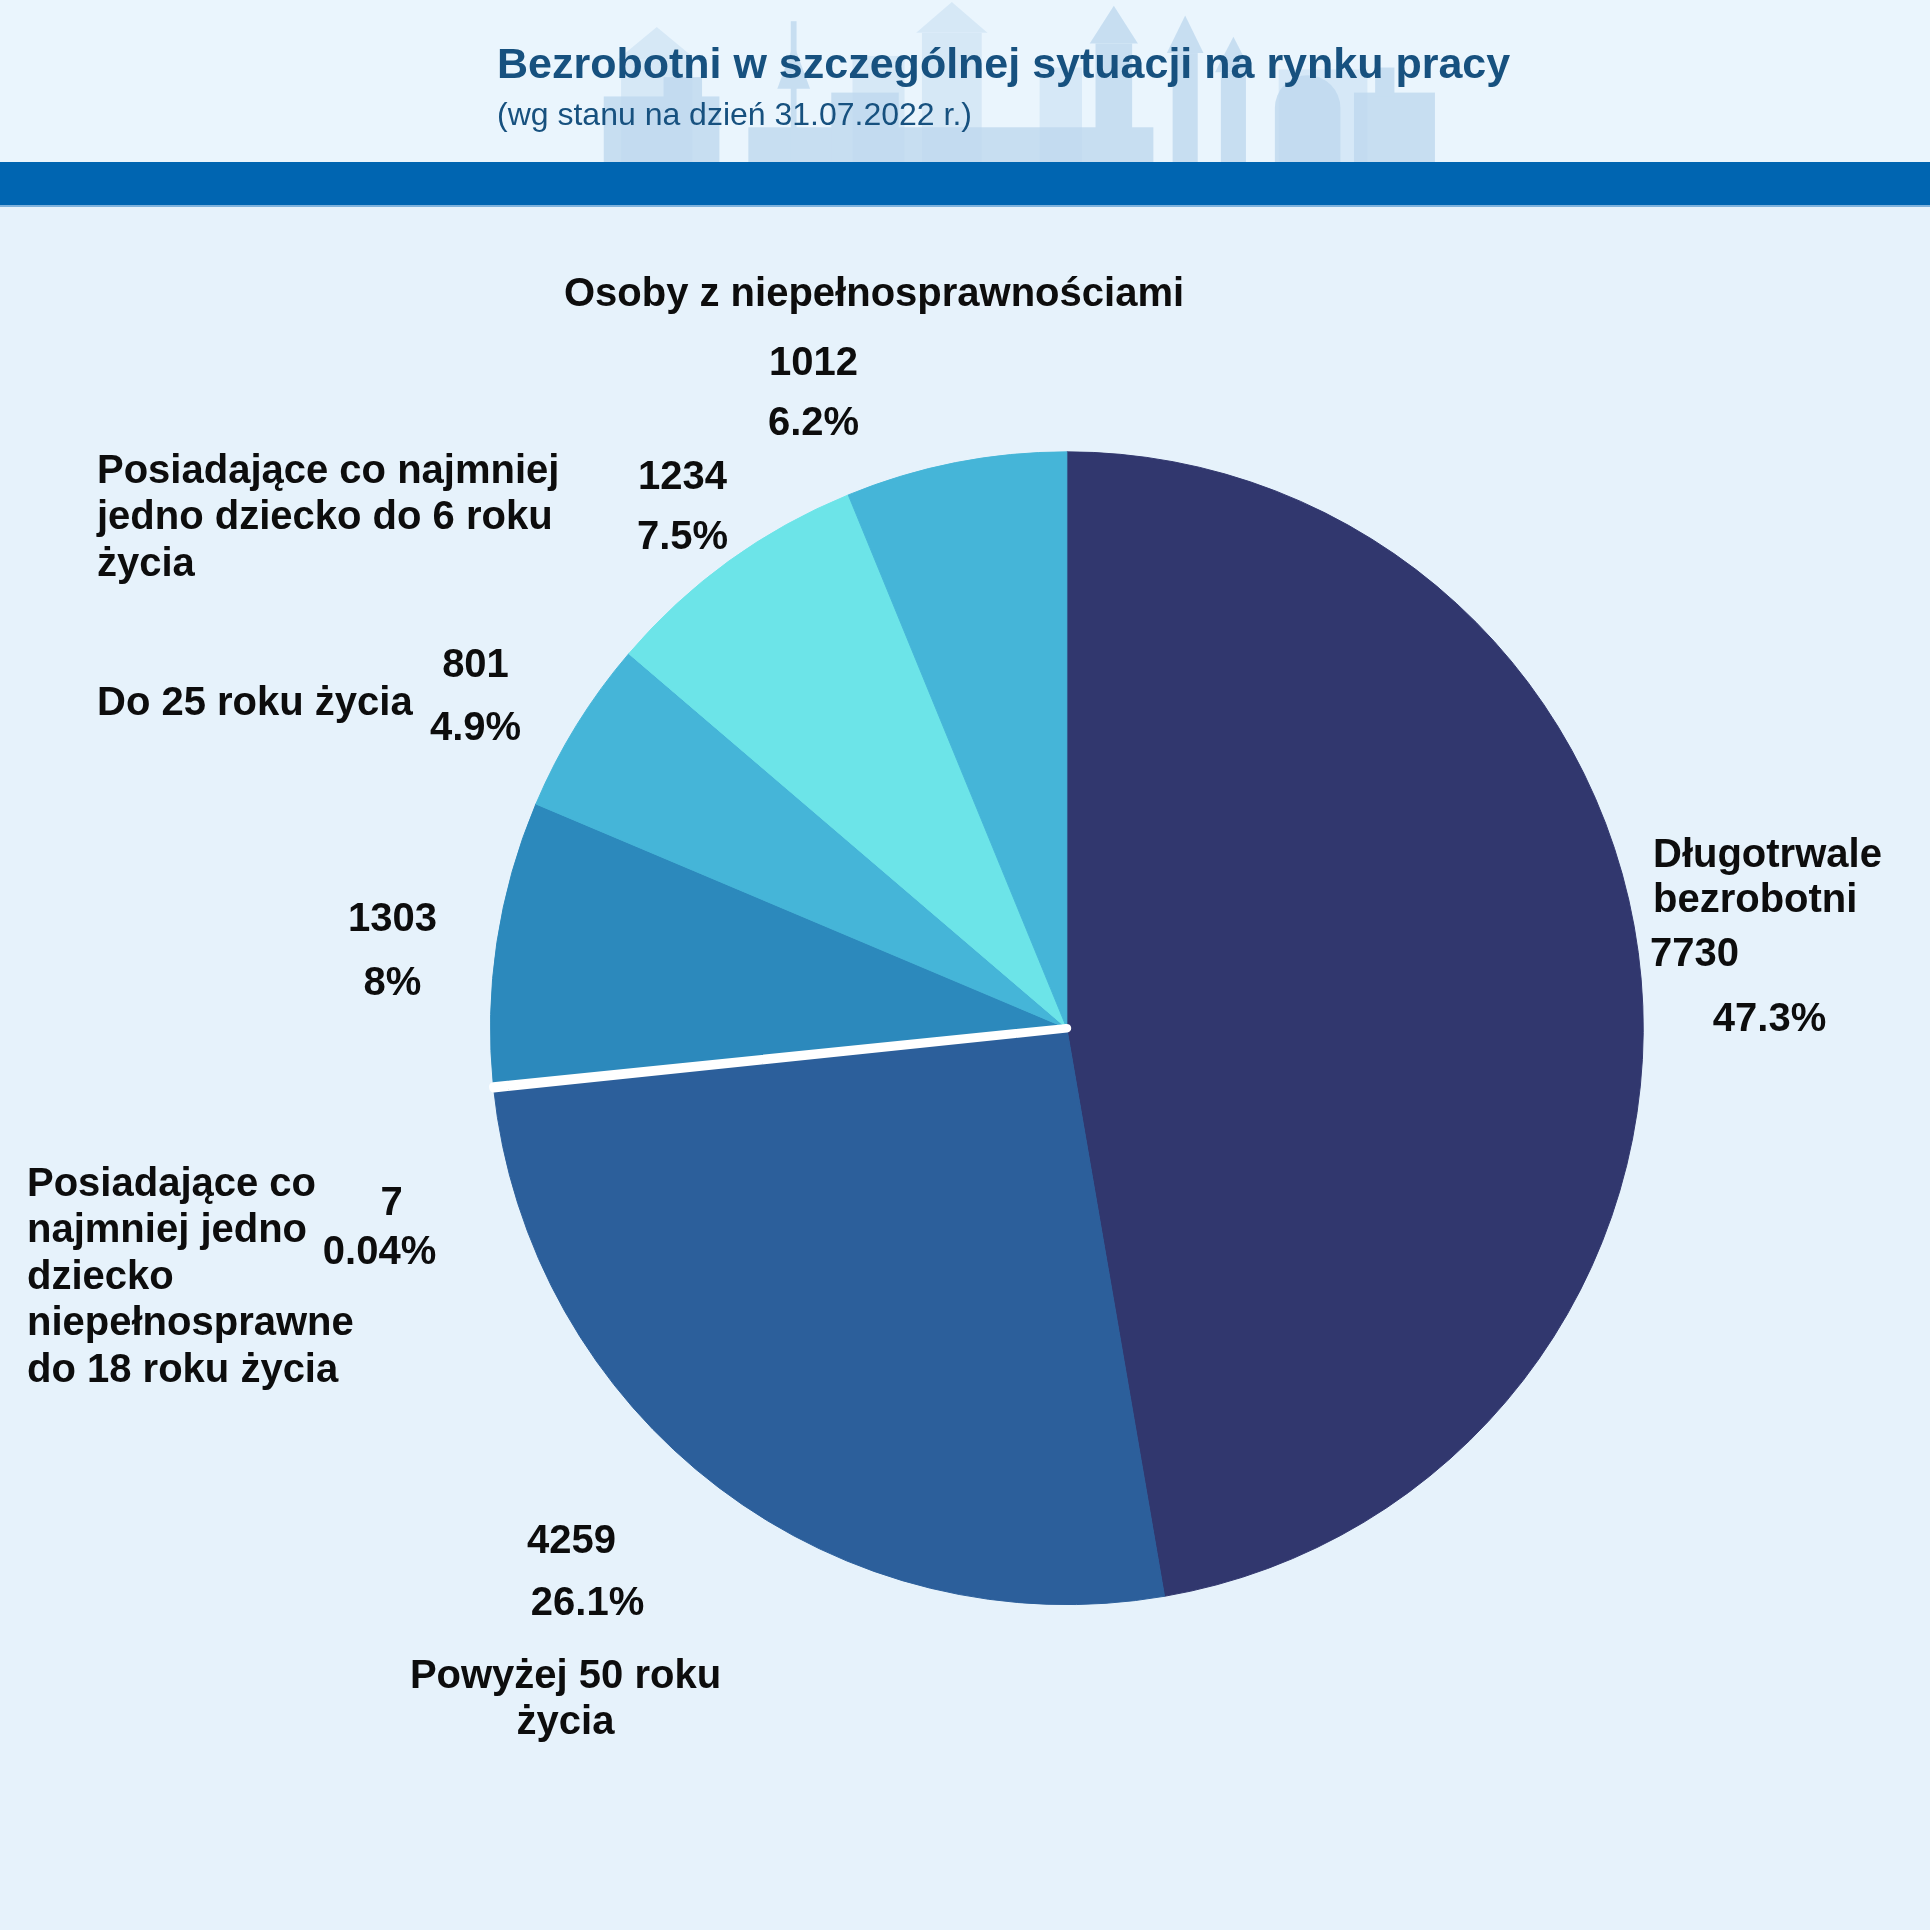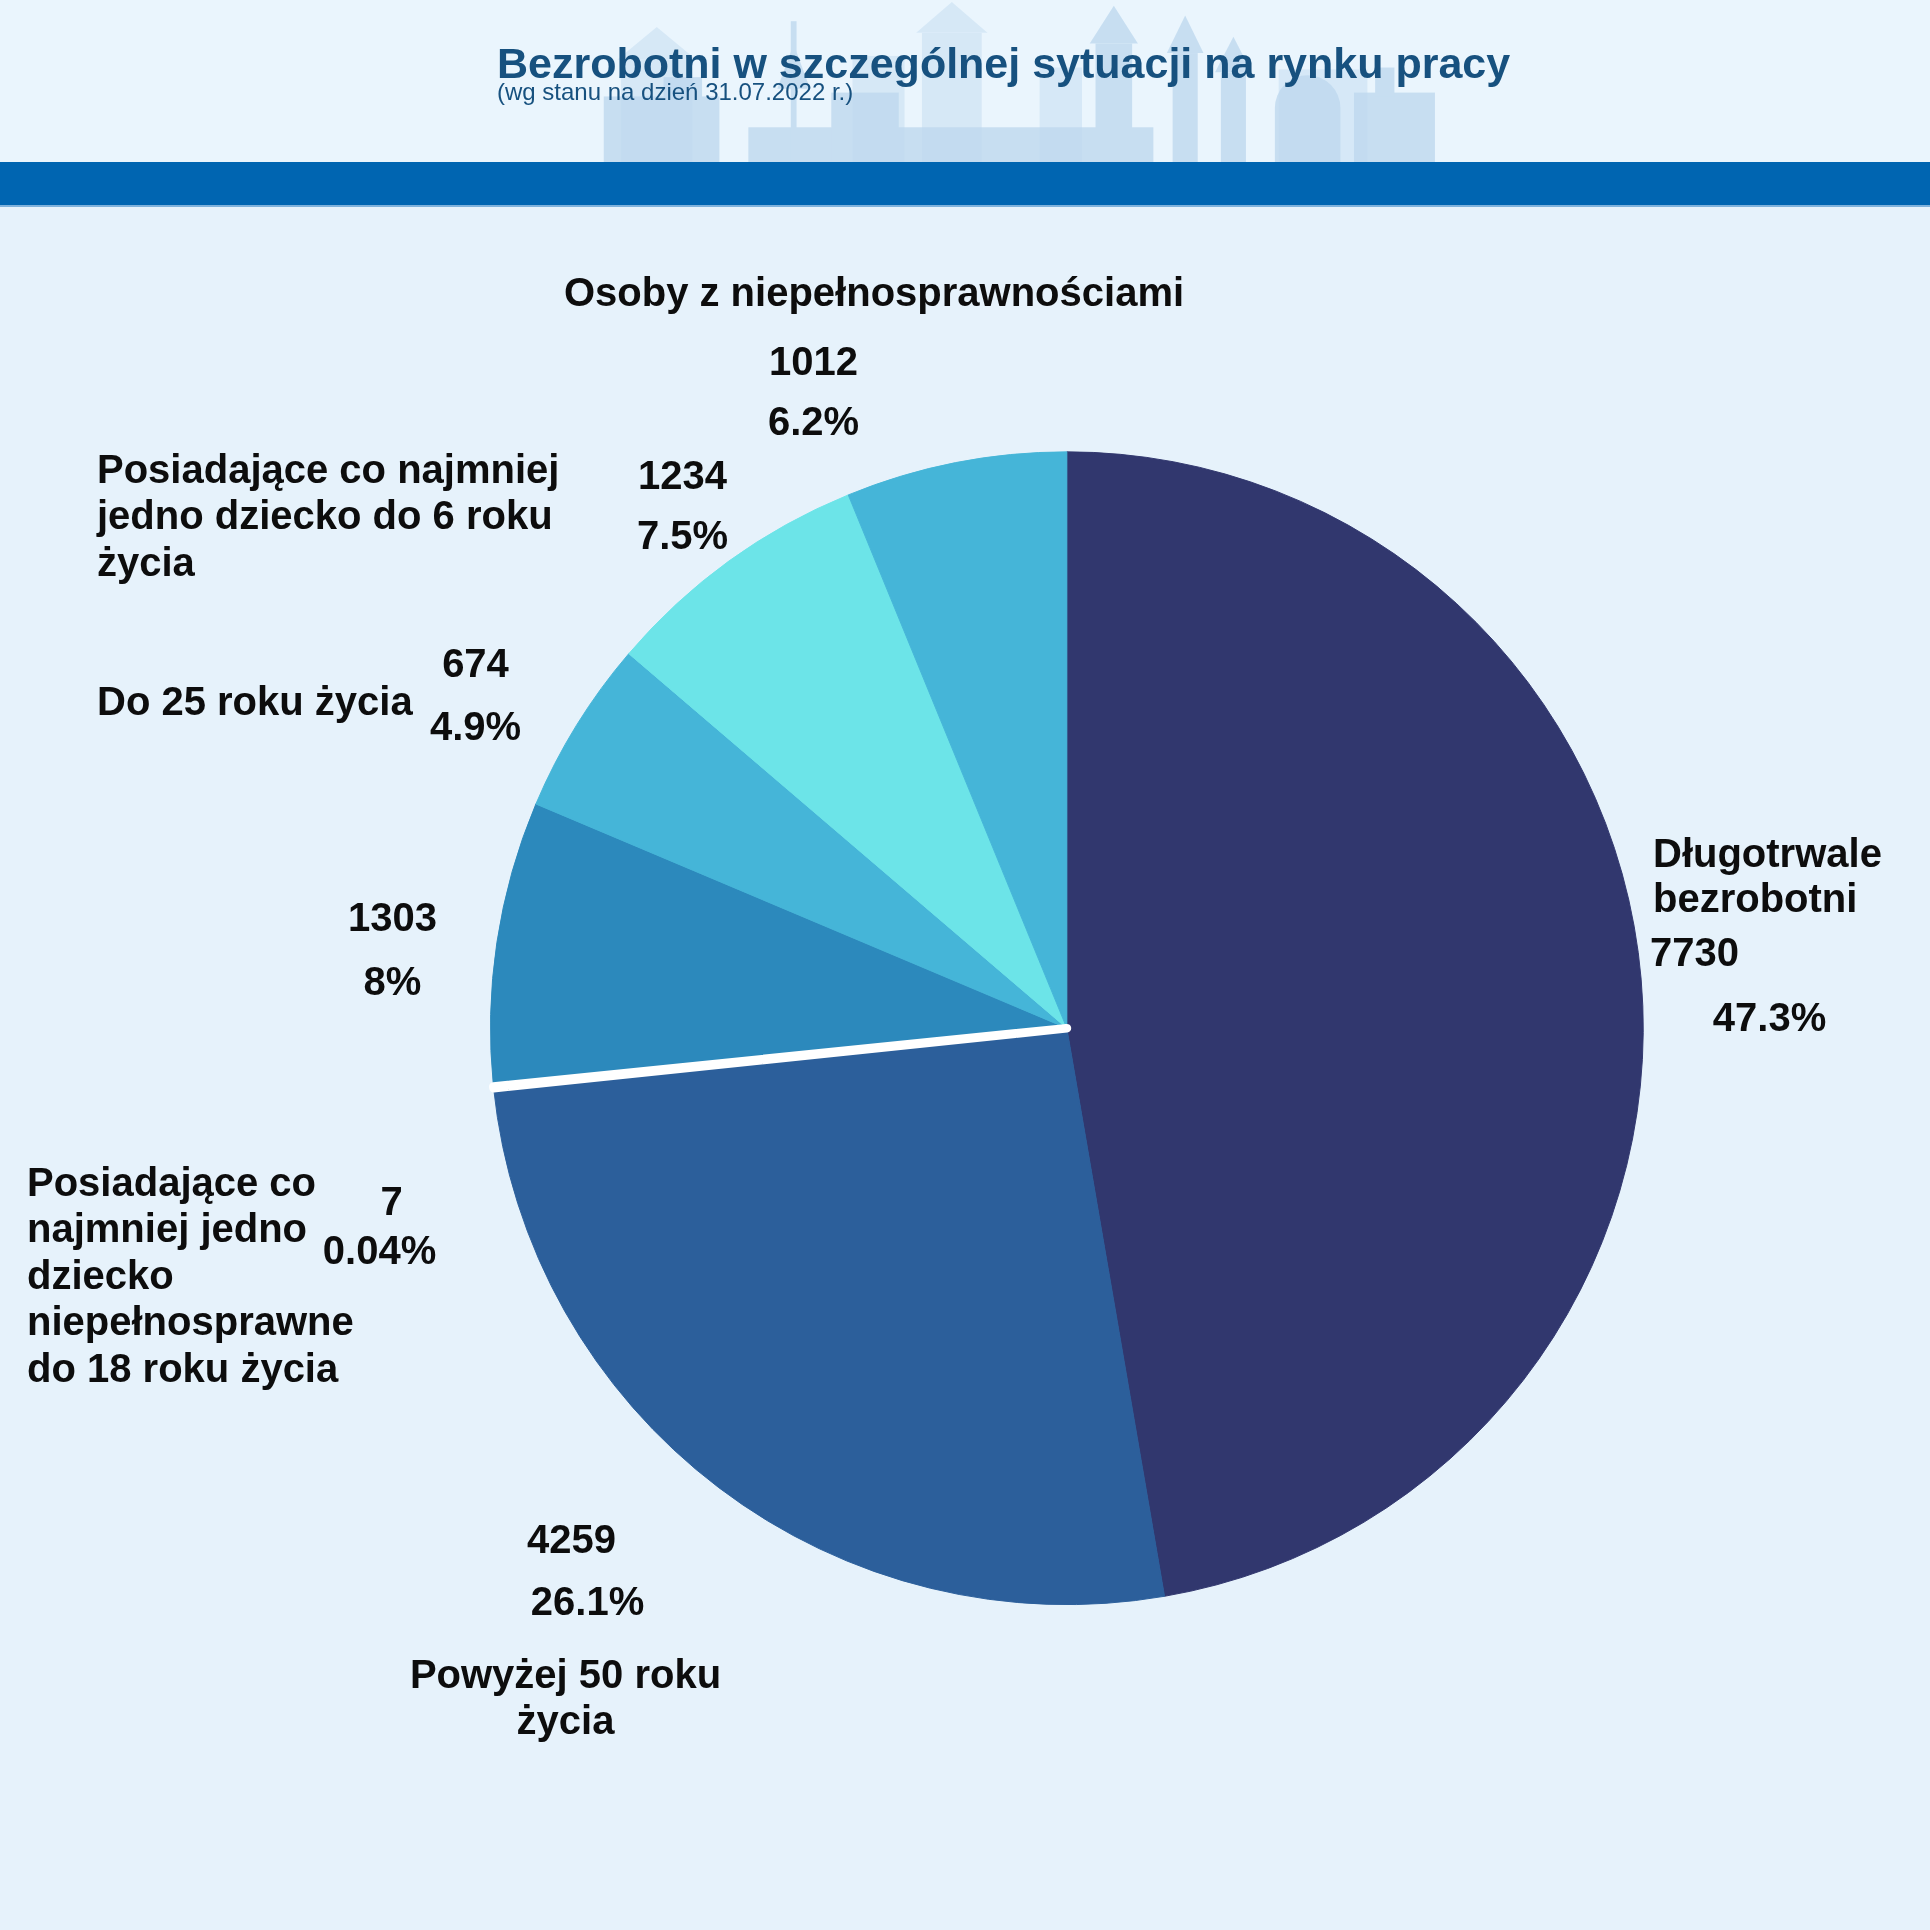--- a/index.html
+++ b/index.html
@@ -25,22 +25,22 @@
     background:var(--header-background);
     overflow:hidden;
   }
   .skyline{position:absolute;left:603px;bottom:0;}
   .page-title{
     position:absolute;left:497px;top:39px;
     font-size:43px;font-weight:700;color:var(--title-text);
     white-space:nowrap;
   }
   .page-subtitle{
-    position:absolute;left:497px;top:78px;
-    font-size:24px;font-weight:400;color:var(--title-text);
+    position:absolute;left:497px;top:96px;
+    font-size:32px;font-weight:400;color:var(--title-text);
     white-space:nowrap;
   }
   .divider-bar{
     position:absolute;left:0;top:162px;width:1930px;height:45px;
     background:var(--divider-bar);
     border-bottom:2.9px solid #7FB2DC;
   }
 
   
   .pie-svg{position:absolute;left:0;top:0;}
@@ -139,21 +139,21 @@
 
   <div class="slice-label t-center lbl-osoby-name">Osoby z niepełnosprawnościami</div>
   <div class="slice-label t-center lbl-osoby-value">1012</div>
   <div class="slice-label t-center lbl-osoby-pct">6.2%</div>
 
   <div class="slice-label t-left   lbl-dziecko6-name">Posiadające co najmniej jedno dziecko do 6 roku życia</div>
   <div class="slice-label t-center lbl-dziecko6-value">1234</div>
   <div class="slice-label t-center lbl-dziecko6-pct">7.5%</div>
 
   <div class="slice-label t-left   lbl-do25-name">Do 25 roku życia</div>
-  <div class="slice-label t-center lbl-do25-value">674</div>
+  <div class="slice-label t-center lbl-do25-value">801</div>
   <div class="slice-label t-center lbl-do25-pct">4.9%</div>
 
   <div class="slice-label t-center lbl-od25do30-value">1303</div>
   <div class="slice-label t-center lbl-od25do30-pct">8%</div>
 
   <div class="slice-label t-left   lbl-dziecko18-name">Posiadające co najmniej jedno dziecko niepełnosprawne do 18 roku życia</div>
   <div class="slice-label t-center lbl-dziecko18-value">7</div>
   <div class="slice-label t-center lbl-dziecko18-pct">0.04%</div>
 
   <div class="slice-label t-center lbl-pow50-value">4259</div>

